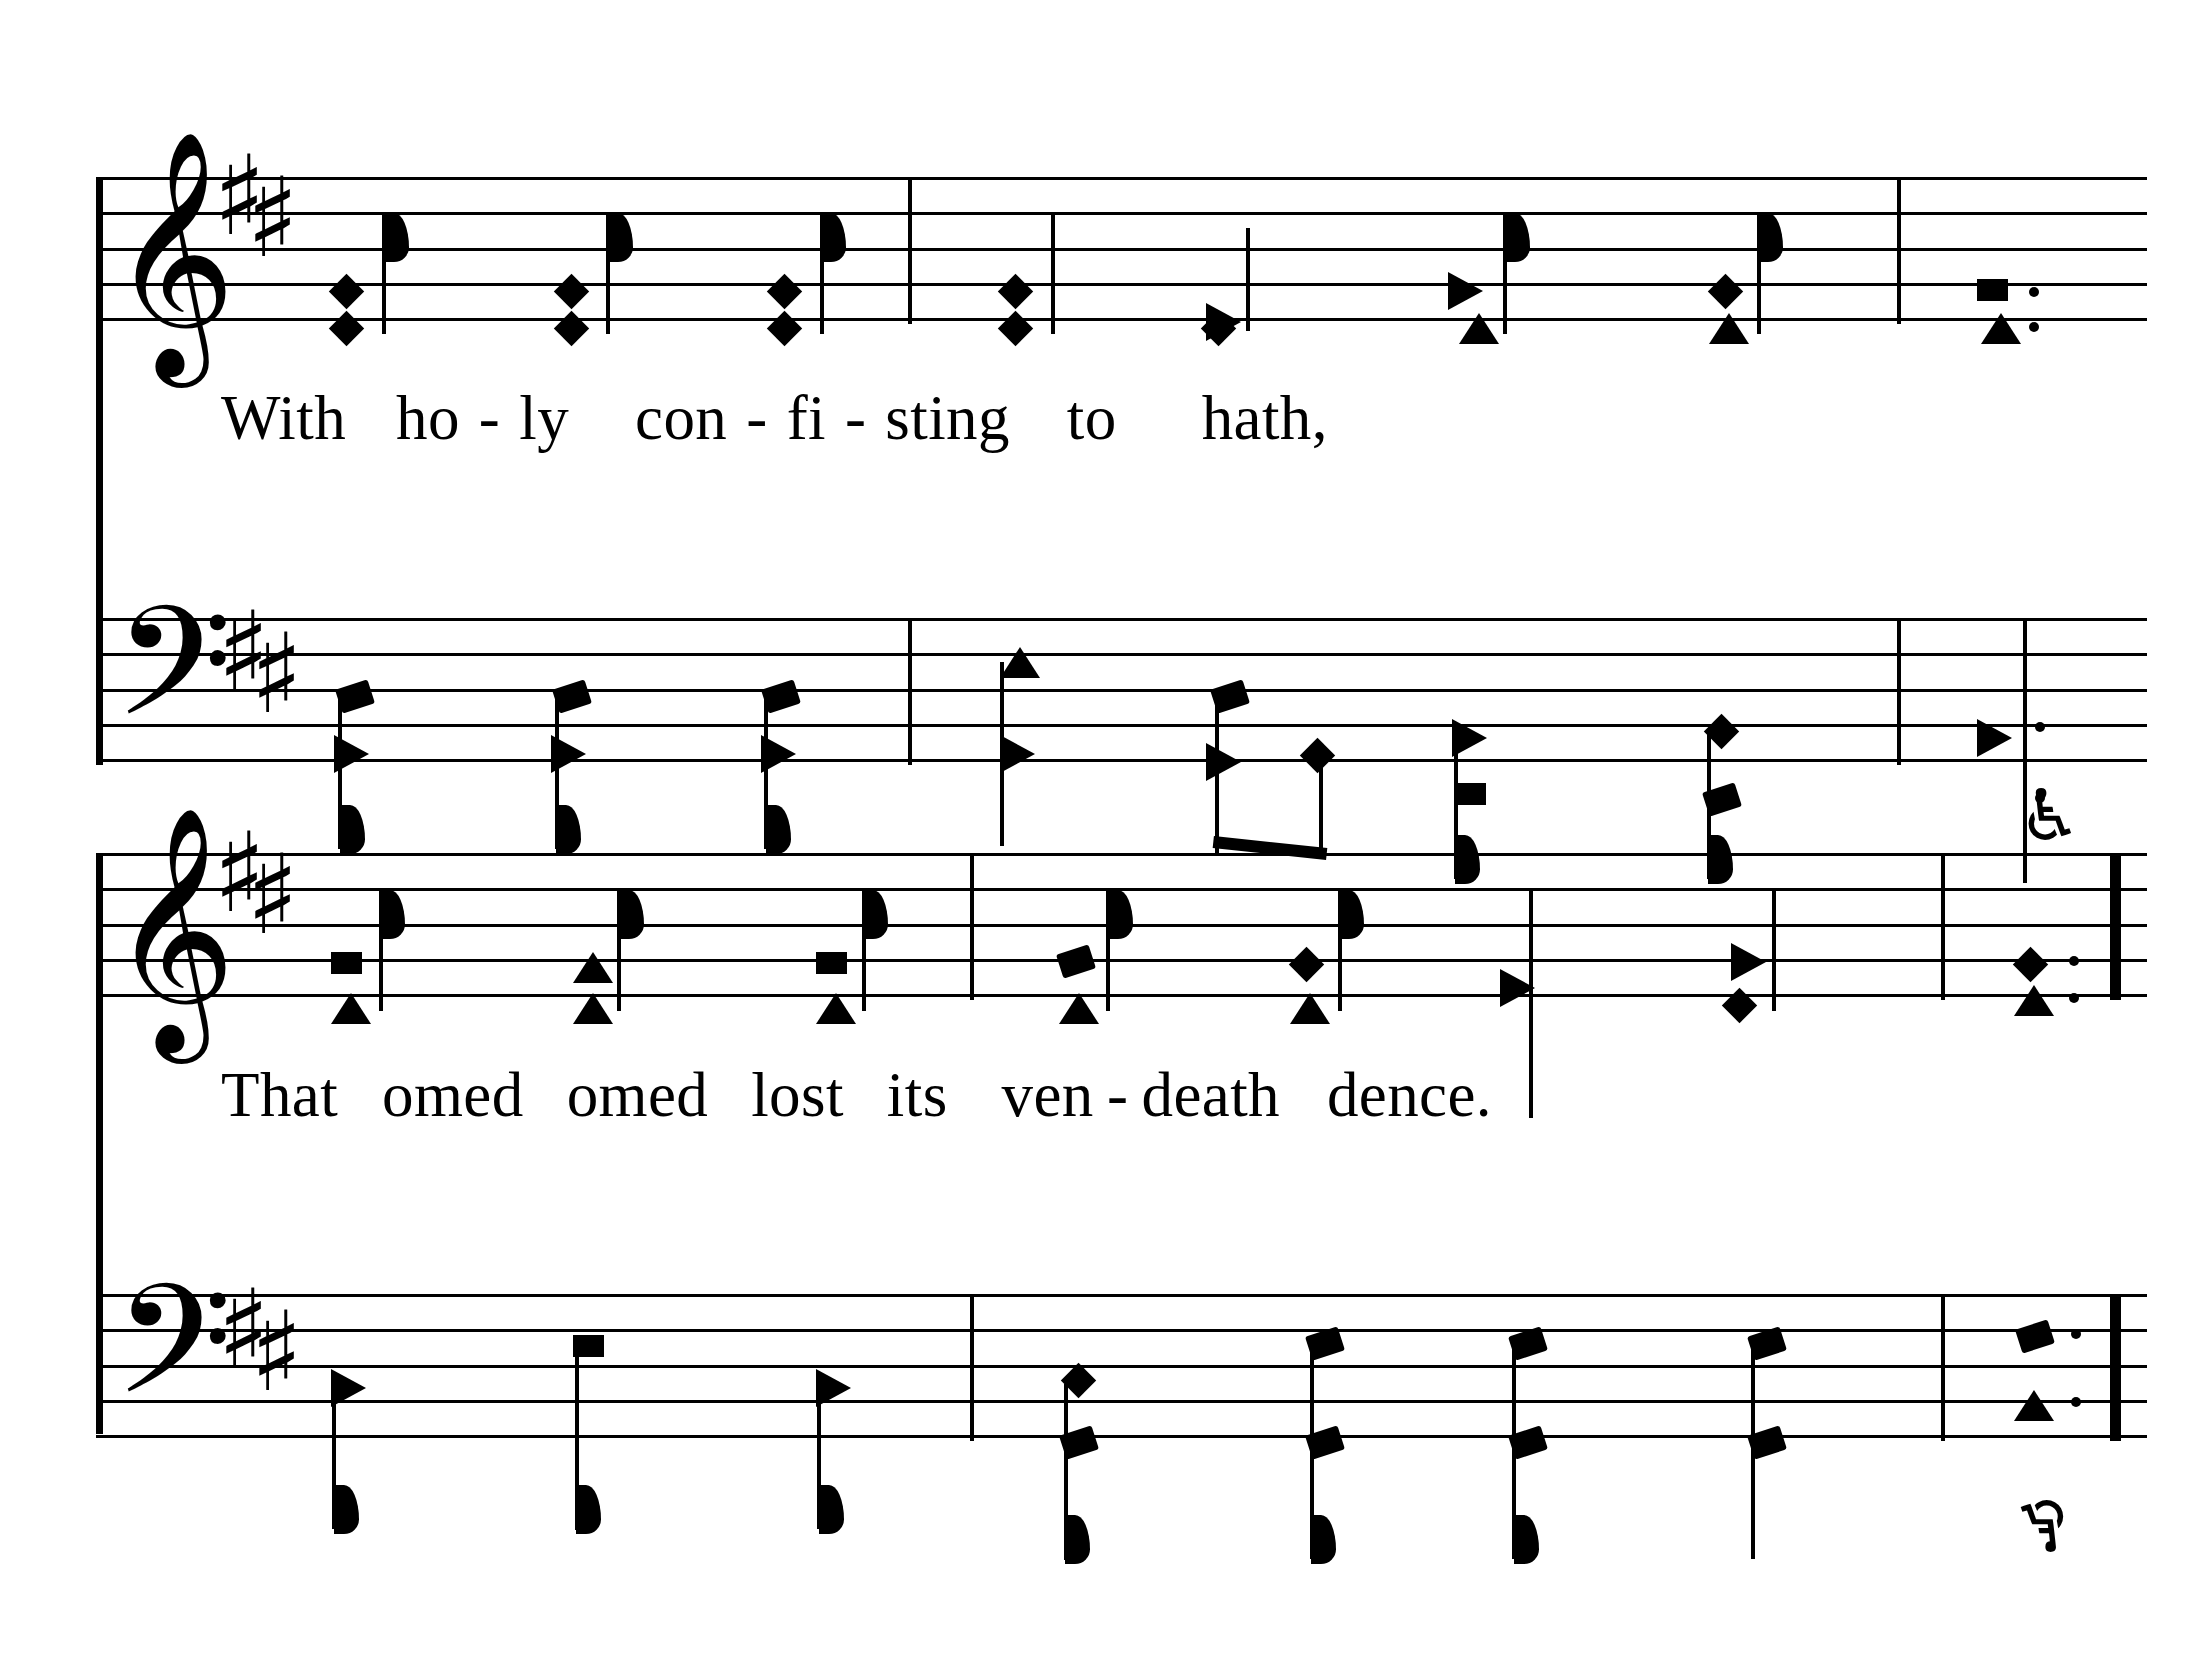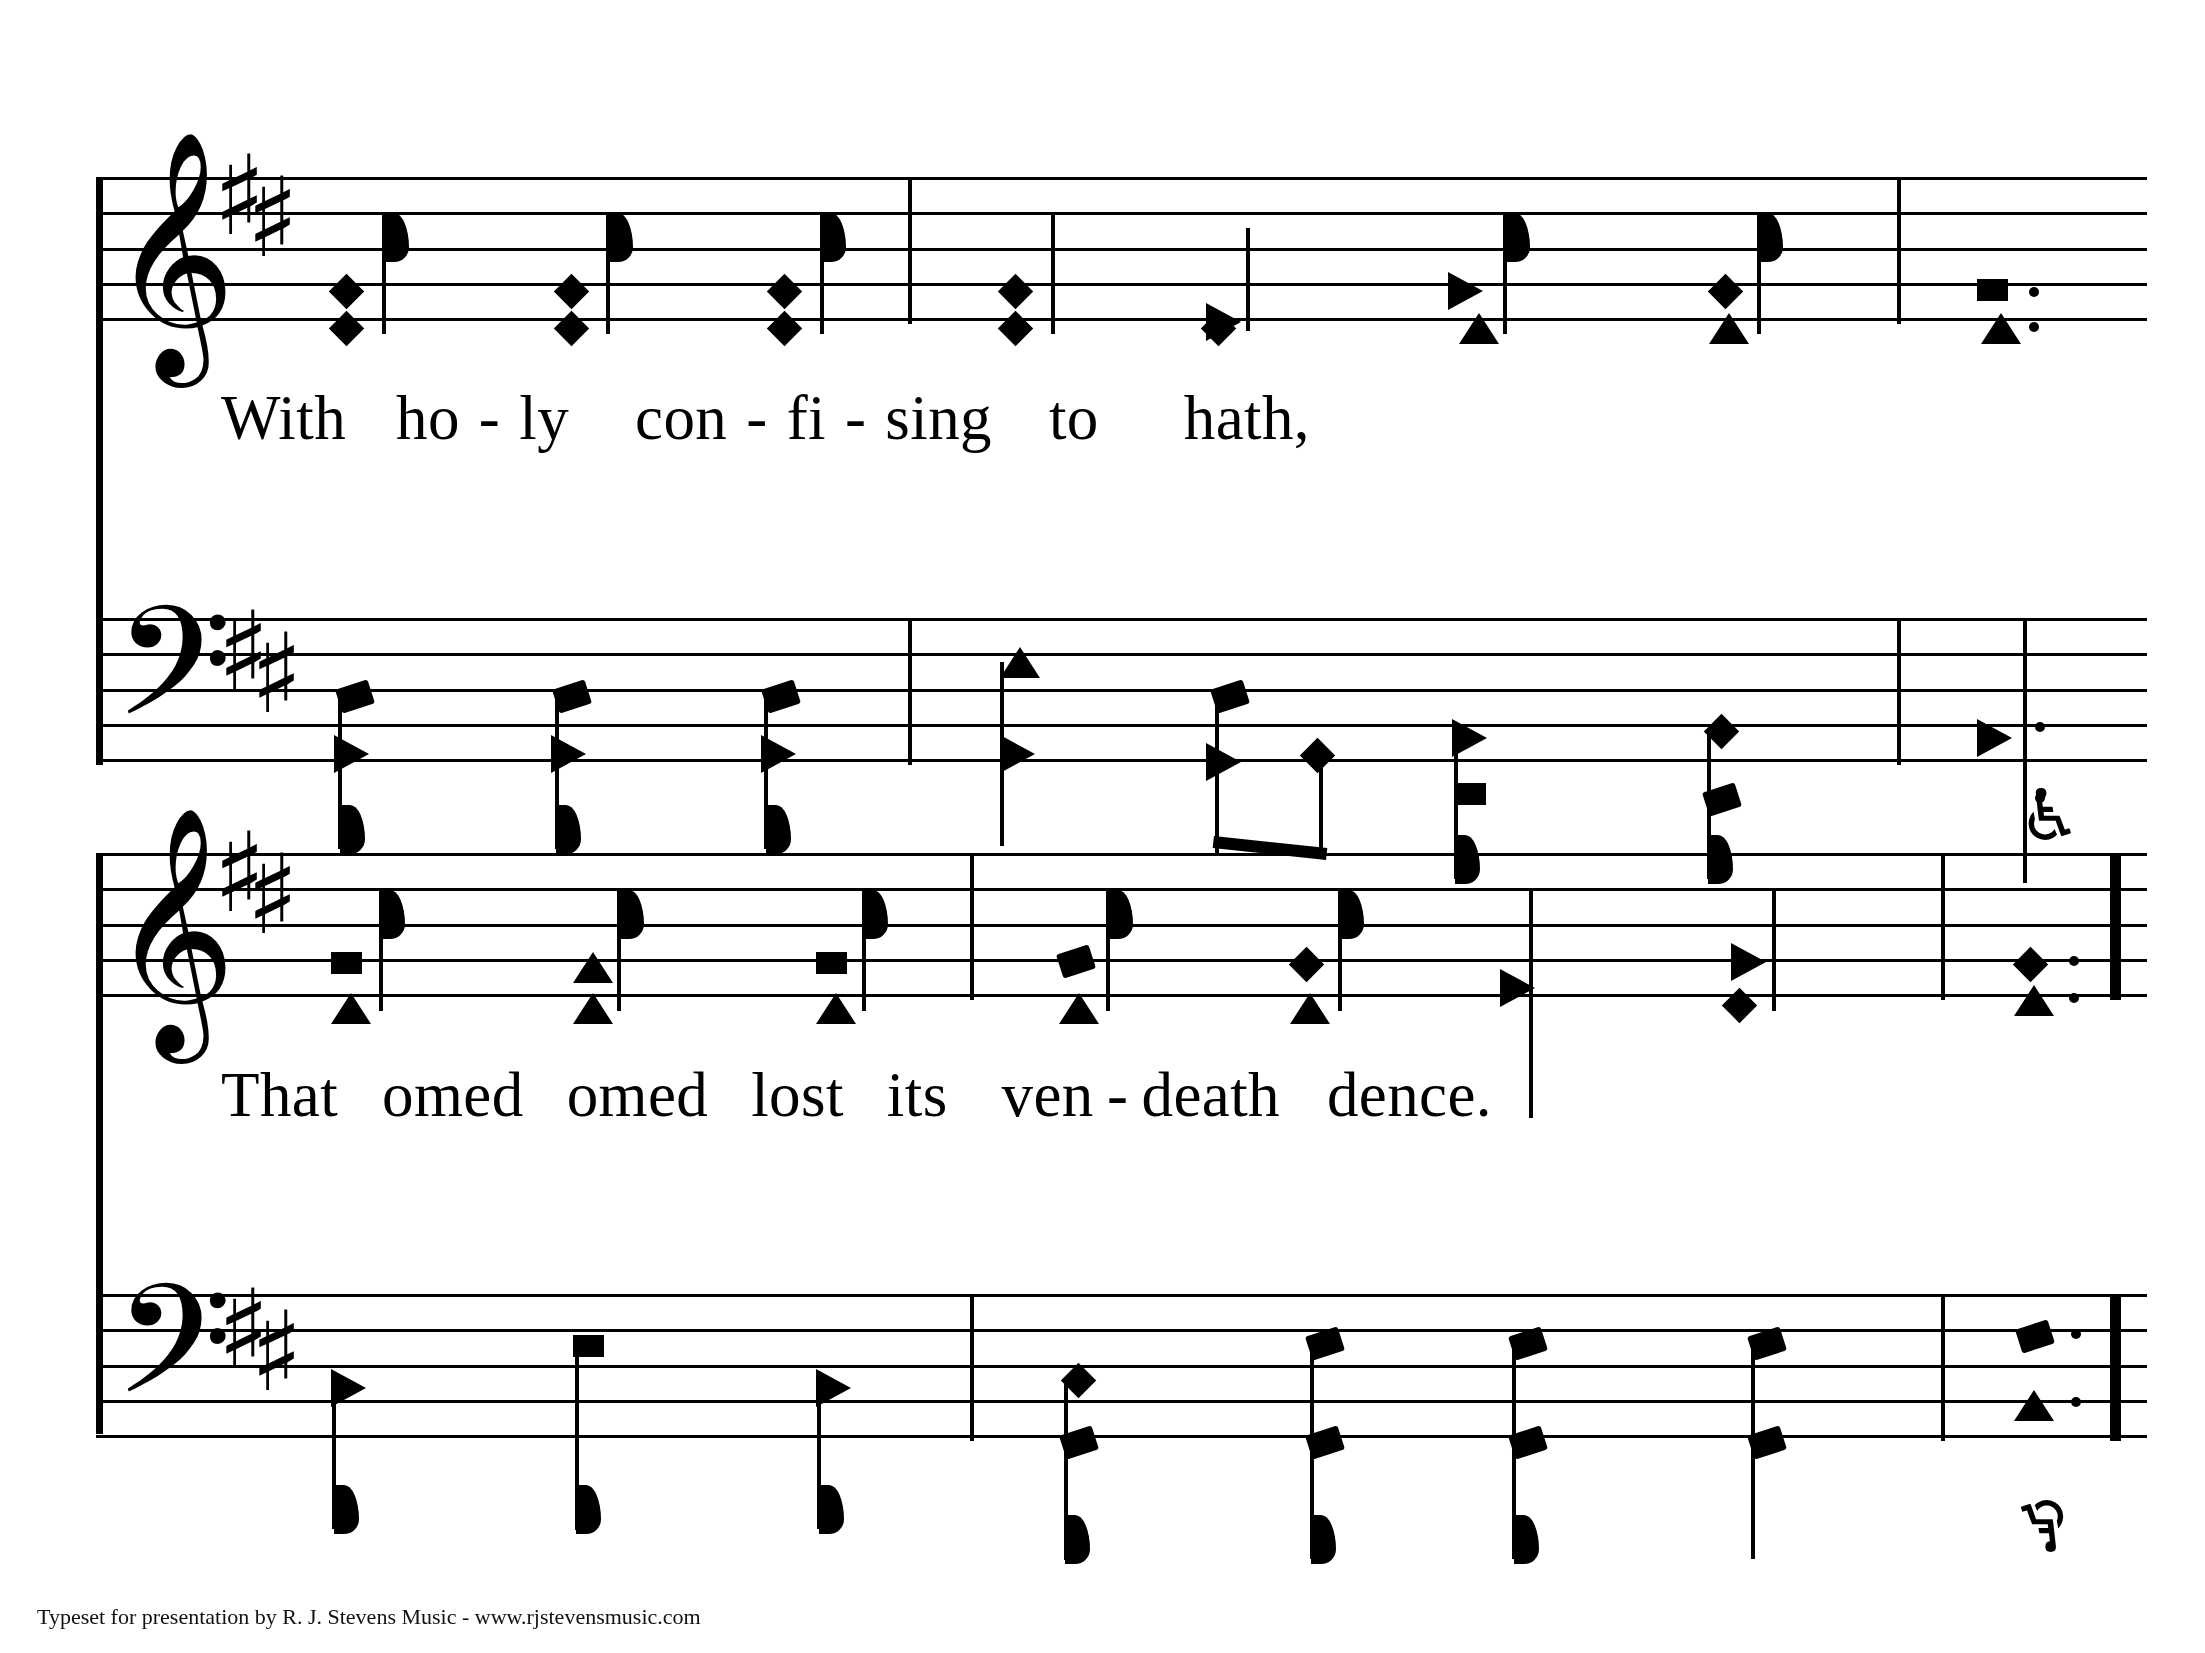--- a/index.html
+++ b/index.html
@@ -264,21 +264,21 @@
       <span class="syl">ly</span>
       <span class="gap" style="width:66px;"></span>
       <span class="syl">con</span>
       <span class="gap" style="width:19px;"></span>
         <span>-</span>
         <span class="gap" style="width:19px;"></span>
       <span class="syl">fi</span>
       <span class="gap" style="width:19px;"></span>
         <span>-</span>
         <span class="gap" style="width:19px;"></span>
-      <span class="syl">sing</span>
+      <span class="syl">sting</span>
       <span class="gap" style="width:57px;"></span>
       <span class="syl">to</span>
       <span class="gap" style="width:85px;"></span>
       <span class="syl">hath,</span>
     </div>
 
     <div class="staff" style="top:515px;">
       <div class="line l0"></div>
       <div class="line l1"></div>
       <div class="line l2"></div>
@@ -460,15 +460,14 @@
     <div class="barline" style="left:1941px; top:485px; height:147px;"></div>
 
     <div class="nh" style="left:2018px; top:515px;"></div>
     <div class="nh tri" style="left:2014px; top:581px;"></div>
     <div class="dot" style="left:2071px; top:520px;"></div>
     <div class="dot" style="left:2071px; top:588px;"></div>
     <div class="barline thick" style="left:2110px; top:485px; height:147px;"></div>
     <div class="fermata" style="left:2010px; top:680px; transform:rotate(180deg);">♿</div>
   </div>
 
-  <div id="footer-credit">Typeset for presentation by R. J. Stevens Music  -  www.rjstevensmusic.com</div>
 </div>
 
 
 </body></html>

